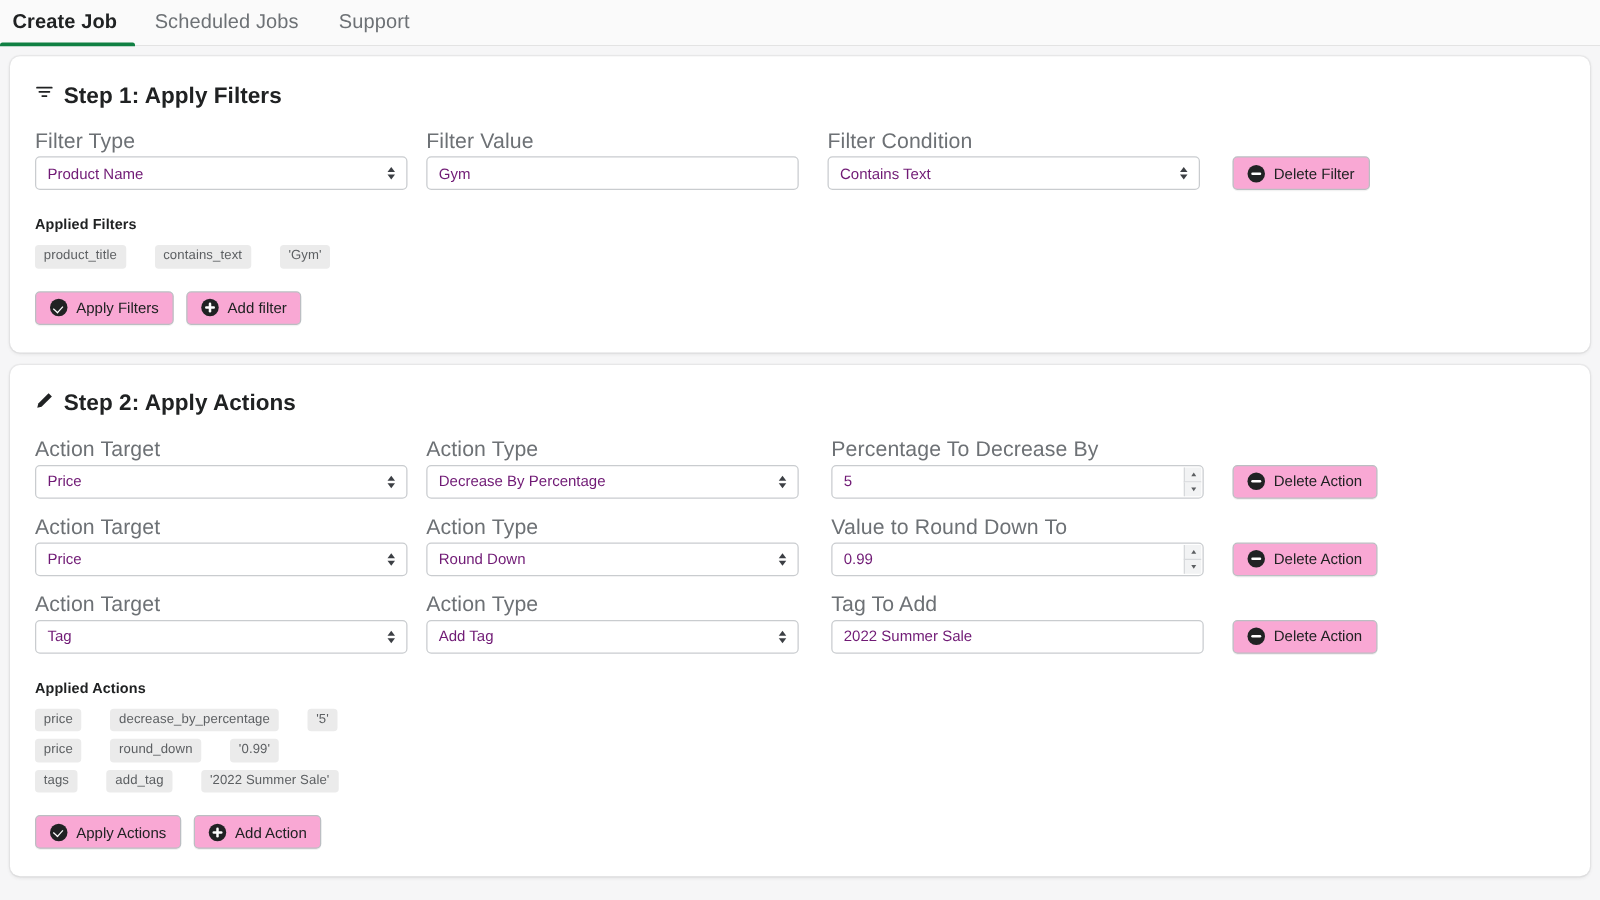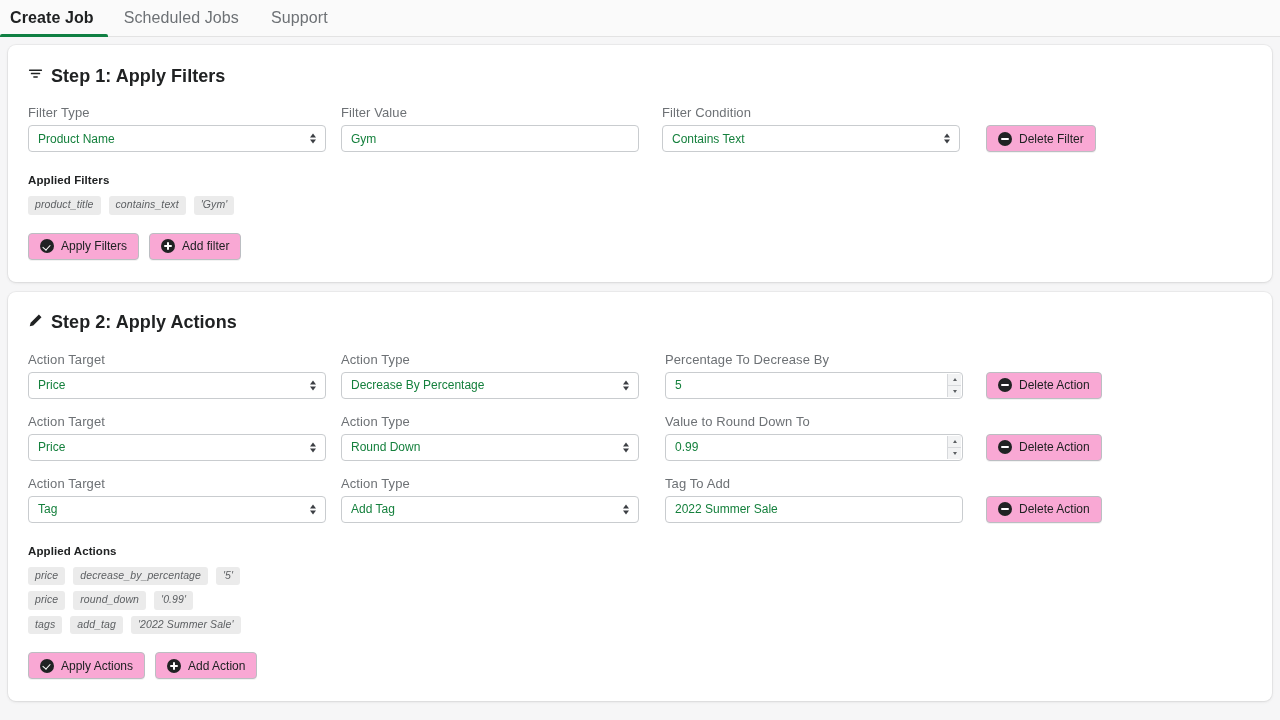--- a/index.html
+++ b/index.html
@@ -75,34 +75,34 @@
     margin-bottom: 16px;
   }
   .row:last-of-type { margin-bottom: 0; }
 
   .field { display: flex; flex-direction: column; }
   .field.col-a { width: 298px; margin-right: 15px; }
   .field.col-b { width: 298px; margin-right: 26px; }
   .field.col-c { width: 298px; margin-right: 23px; }
 
   .field-label {
-    font-size: 13px;
+    font-size: 17px;
     color: #6d7175;
     margin-bottom: 5px;
     line-height: 14px;
     letter-spacing: 0.1px;
   }
 
   .control {
     height: 27px;
     border: 1px solid #c9cccf;
     border-radius: 4px;
     background: #ffffff;
     font-size: 12px;
-    color: #15803d;
+    color: #701a75;
     padding: 0 9px;
     display: flex;
     align-items: center;
     width: 100%;
     position: relative;
     font-family: "Liberation Sans", sans-serif;
   }
   .control .val { line-height: 1; }
 
   
@@ -208,21 +208,21 @@
 
   
   .applied-title {
     font-size: 11.5px;
     font-weight: 700;
     color: #202223;
     margin-top: 22px;
     margin-bottom: 10px;
     letter-spacing: 0.1px;
   }
-  .chip-row { display: flex; gap: 8px; margin-bottom: 6px; font-style: italic; }
+  .chip-row { display: flex; gap: 23px; margin-bottom: 6px; }
   .chip {
     background: #ebebeb;
     color: #5c5f62;
     border-radius: 3px;
     font-size: 10.5px;
     padding: 3px 7px 4px 7px;
     line-height: 1.1;
     letter-spacing: 0.1px;
     white-space: nowrap;
   }

